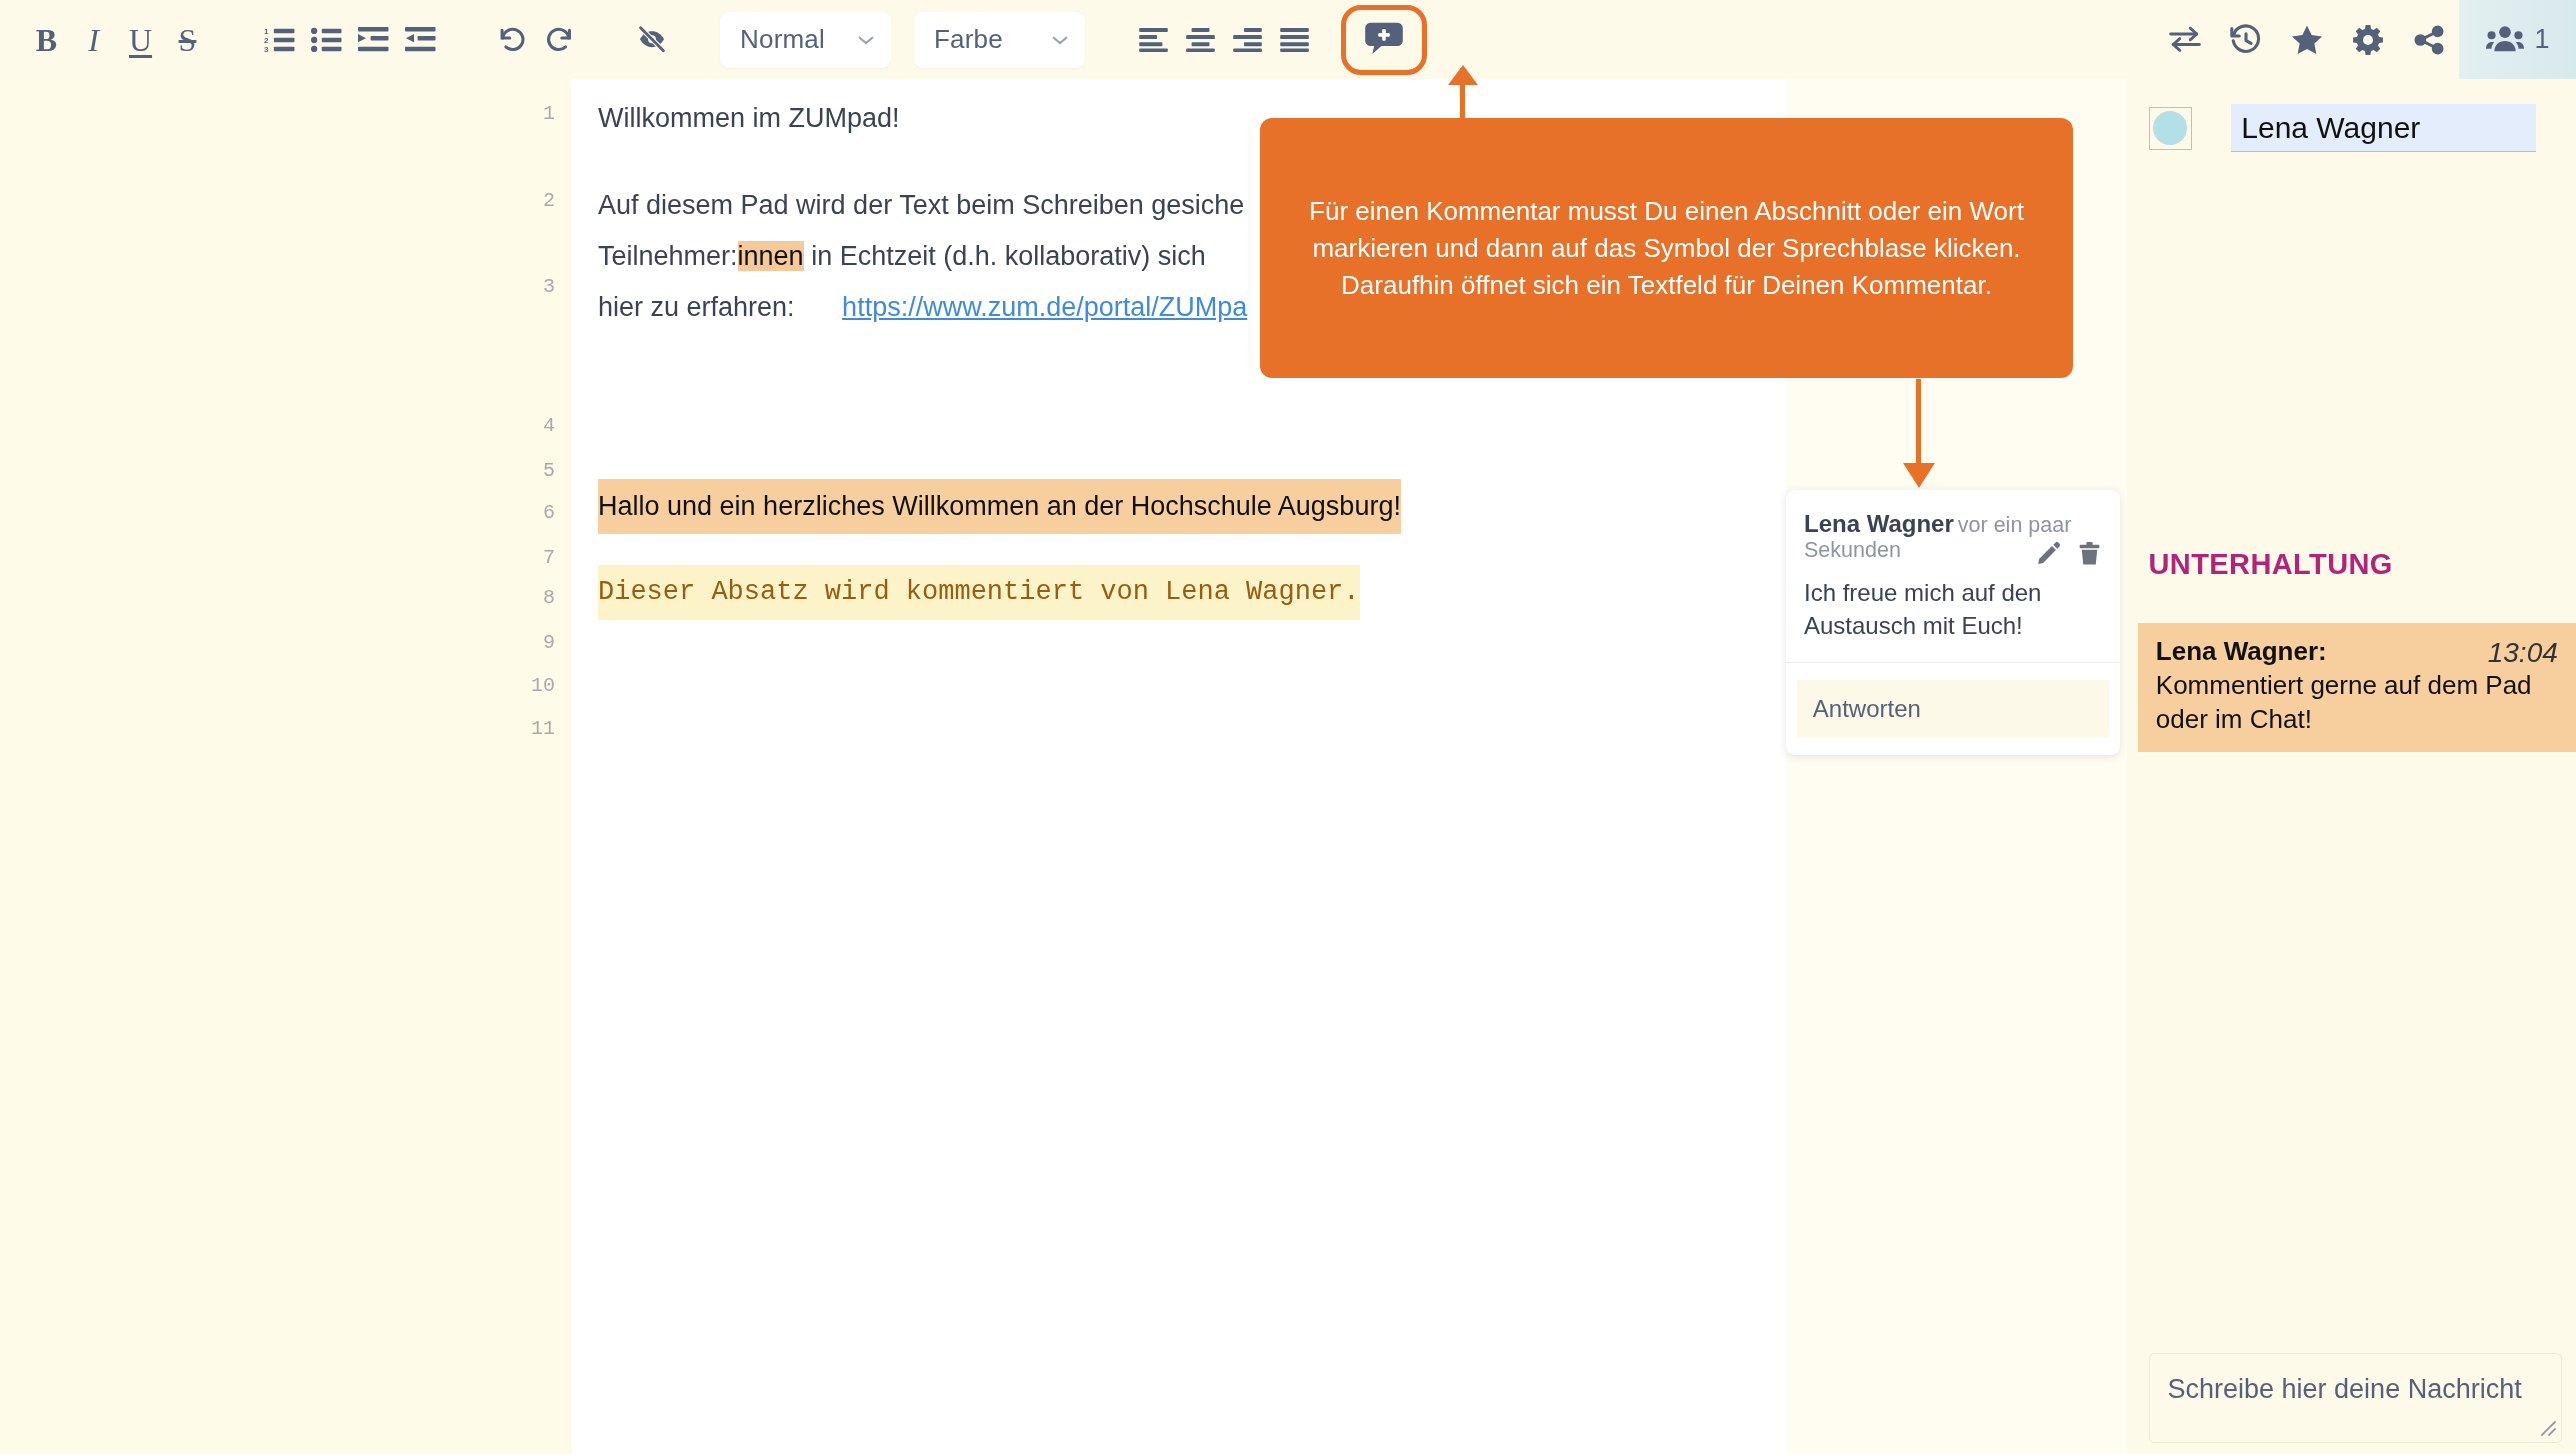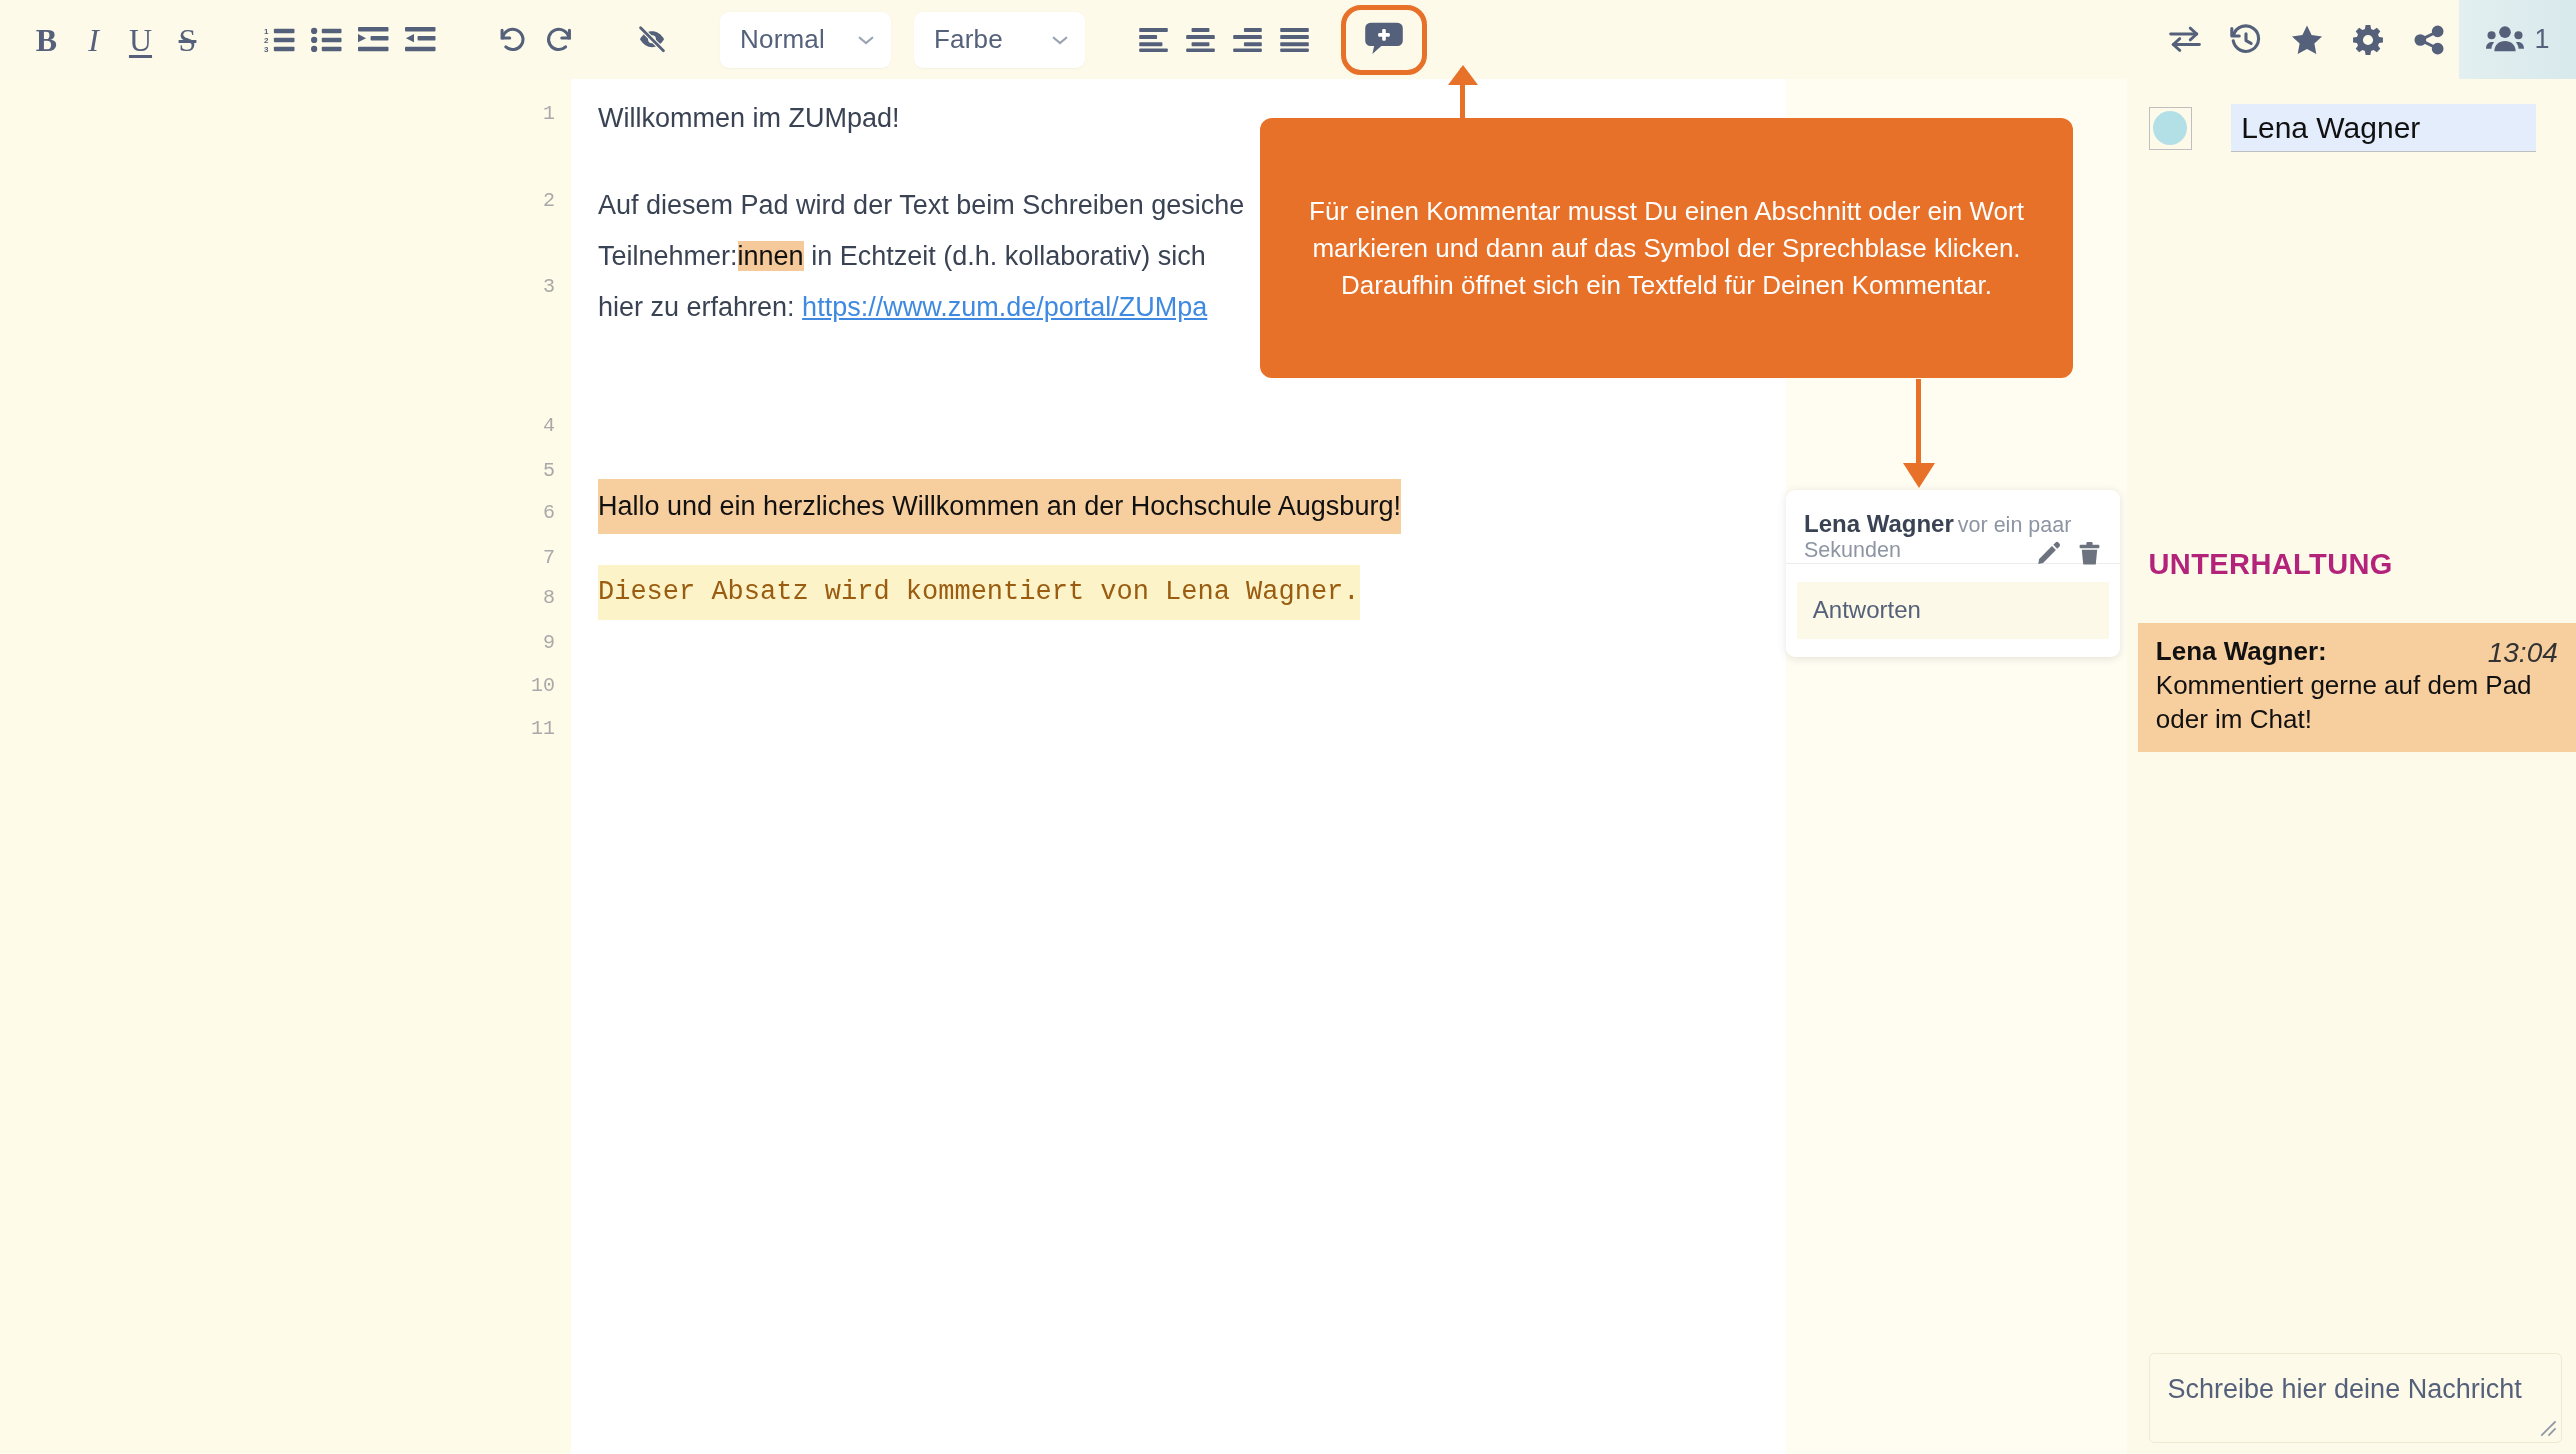--- a/index.html
+++ b/index.html
@@ -99,21 +99,21 @@
     width: 1188px; height: 100%;
   }
   .para {
     position: absolute;
     font-size: 27px; line-height: 51px; color: #3a4353;
     white-space: nowrap;
   }
   .hl-peach { background: #f7ce9e; }
   .hl-peach-blk { background: #f5c999; color: #111; }
   .hl-yellow { background: #fcf3c8; color: #9a5c10; }
-  a.doclink { color: #3f8ae0; text-decoration: underline; }
+  a.doclink { color: #3f8ae0; text-decoration: underline; margin-left: 40px; }
 
   
   #comment-rail {
     position: absolute; left: 1786px; top: 79px;
     width: 341px; height: 1375px;
     background: #fffdf2;
   }
   #comment-card {
     position: absolute; left: 0px; top: 411px;
     width: 334px;
@@ -521,20 +521,21 @@
         </span>
         <span>
           <svg width="25" height="25" viewBox="0 0 24 24" fill="currentColor">
             <rect x="2.5" y="3.6" width="19" height="3.3" rx="1"></rect>
             <rect x="9" y="1" width="6" height="3" rx="1"></rect>
             <path d="M4.6 8.4 H19.4 L18 22.5 H6 Z"></path>
           </svg>
         </span>
       </div>
     </div>
+    <div class="cm-body">Ich freue mich auf den Austausch mit Euch!</div>
     <div id="cm-divider"></div>
     <div id="cm-reply">Antworten</div>
   </div>
 </div>
 
 <div id="sidebar">
   <div id="user-row">
     <div id="avatar">
       <div class="dot"></div>
     </div>

